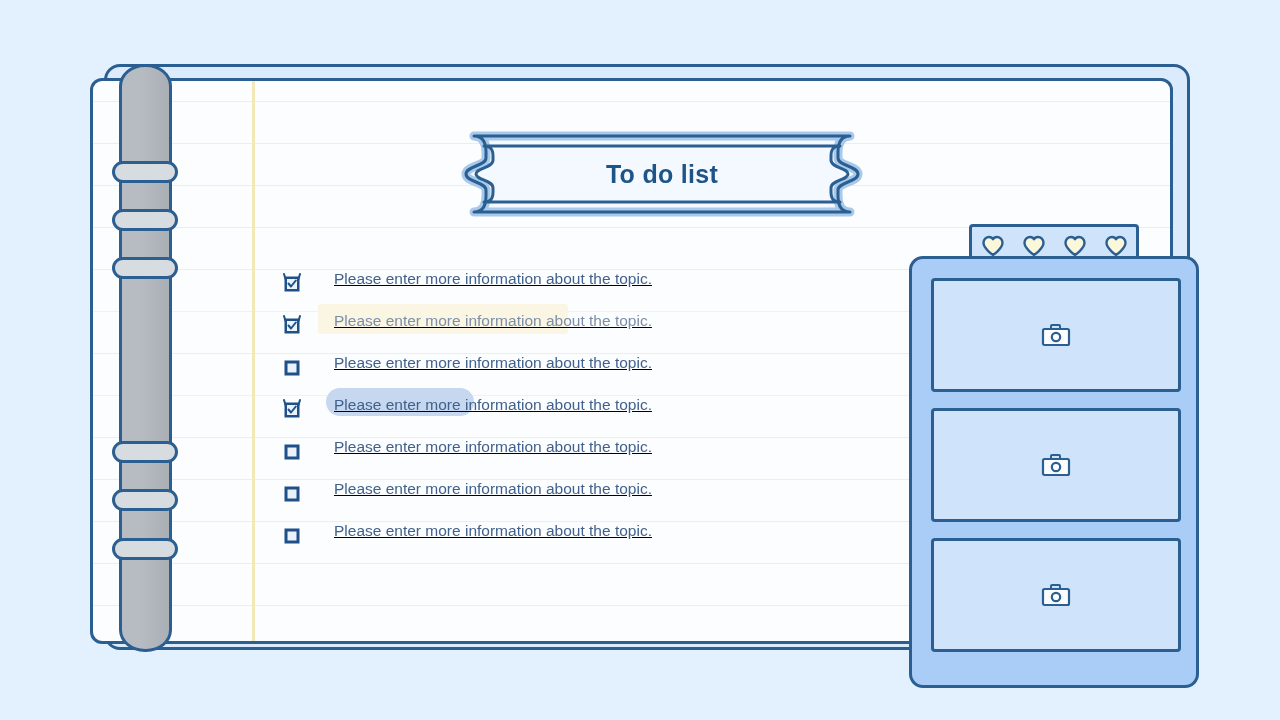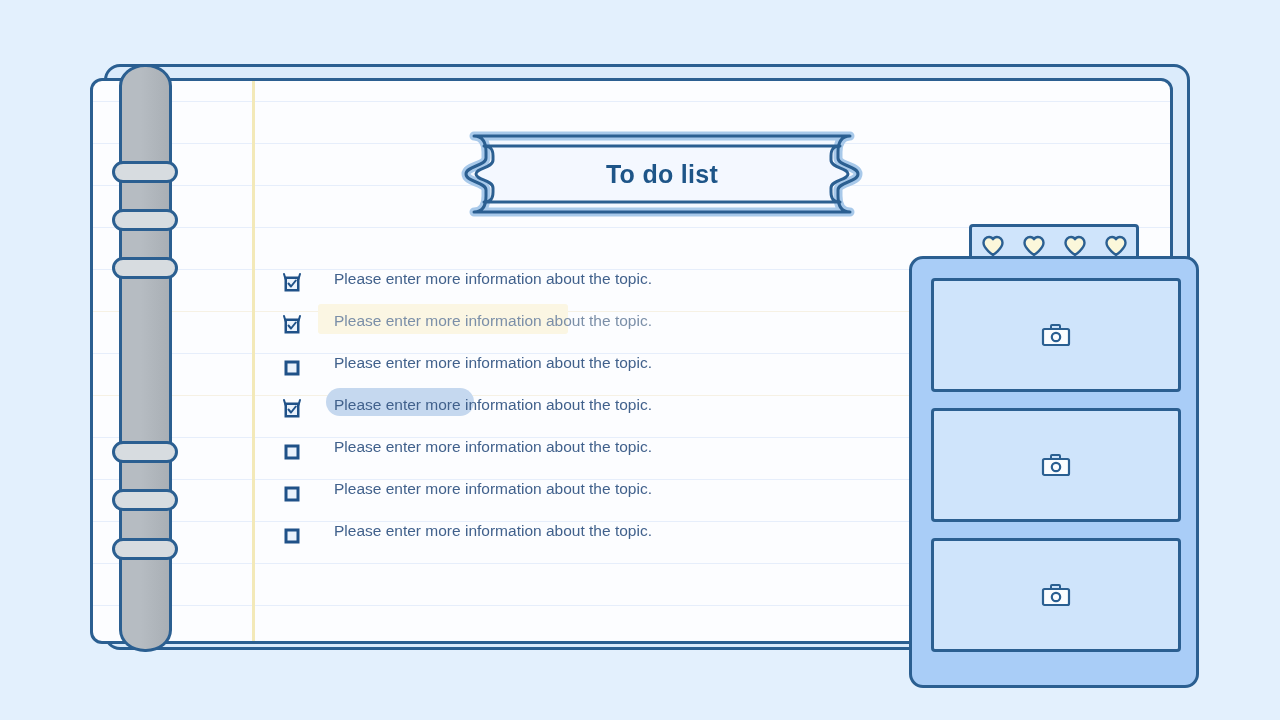--- a/index.html
+++ b/index.html
@@ -48,21 +48,21 @@
     position:absolute;left:452px;top:126px;width:420px;height:96px;
   }
   .title-banner svg{position:absolute;inset:0;}
   .title-text{
     position:absolute;inset:0;display:flex;align-items:center;justify-content:center;
     font-size:25px;font-weight:bold;color:#1e5588;letter-spacing:.3px;
   }
 
   
   .todo-list{position:absolute;left:282px;top:258px;width:640px;}
-  .todo-row{position:relative;height:42px;display:flex;align-items:center;}
+  .todo-row{position:relative;height:42px;display:flex;align-items:center;text-decoration:underline;}
   .cb{position:relative;width:17px;height:17px;flex:0 0 17px;margin-left:0;}
   .cb svg{display:block;}
   .todo-text{
     position:relative;margin-left:35px;font-size:15.5px;color:#41618c;
     white-space:nowrap;z-index:2;
   }
   .hl{position:absolute;z-index:1;}
   .hl-yellow{
     left:36px;top:4px;width:250px;height:30px;
     background:#fbf6e3;border-radius:3px;

